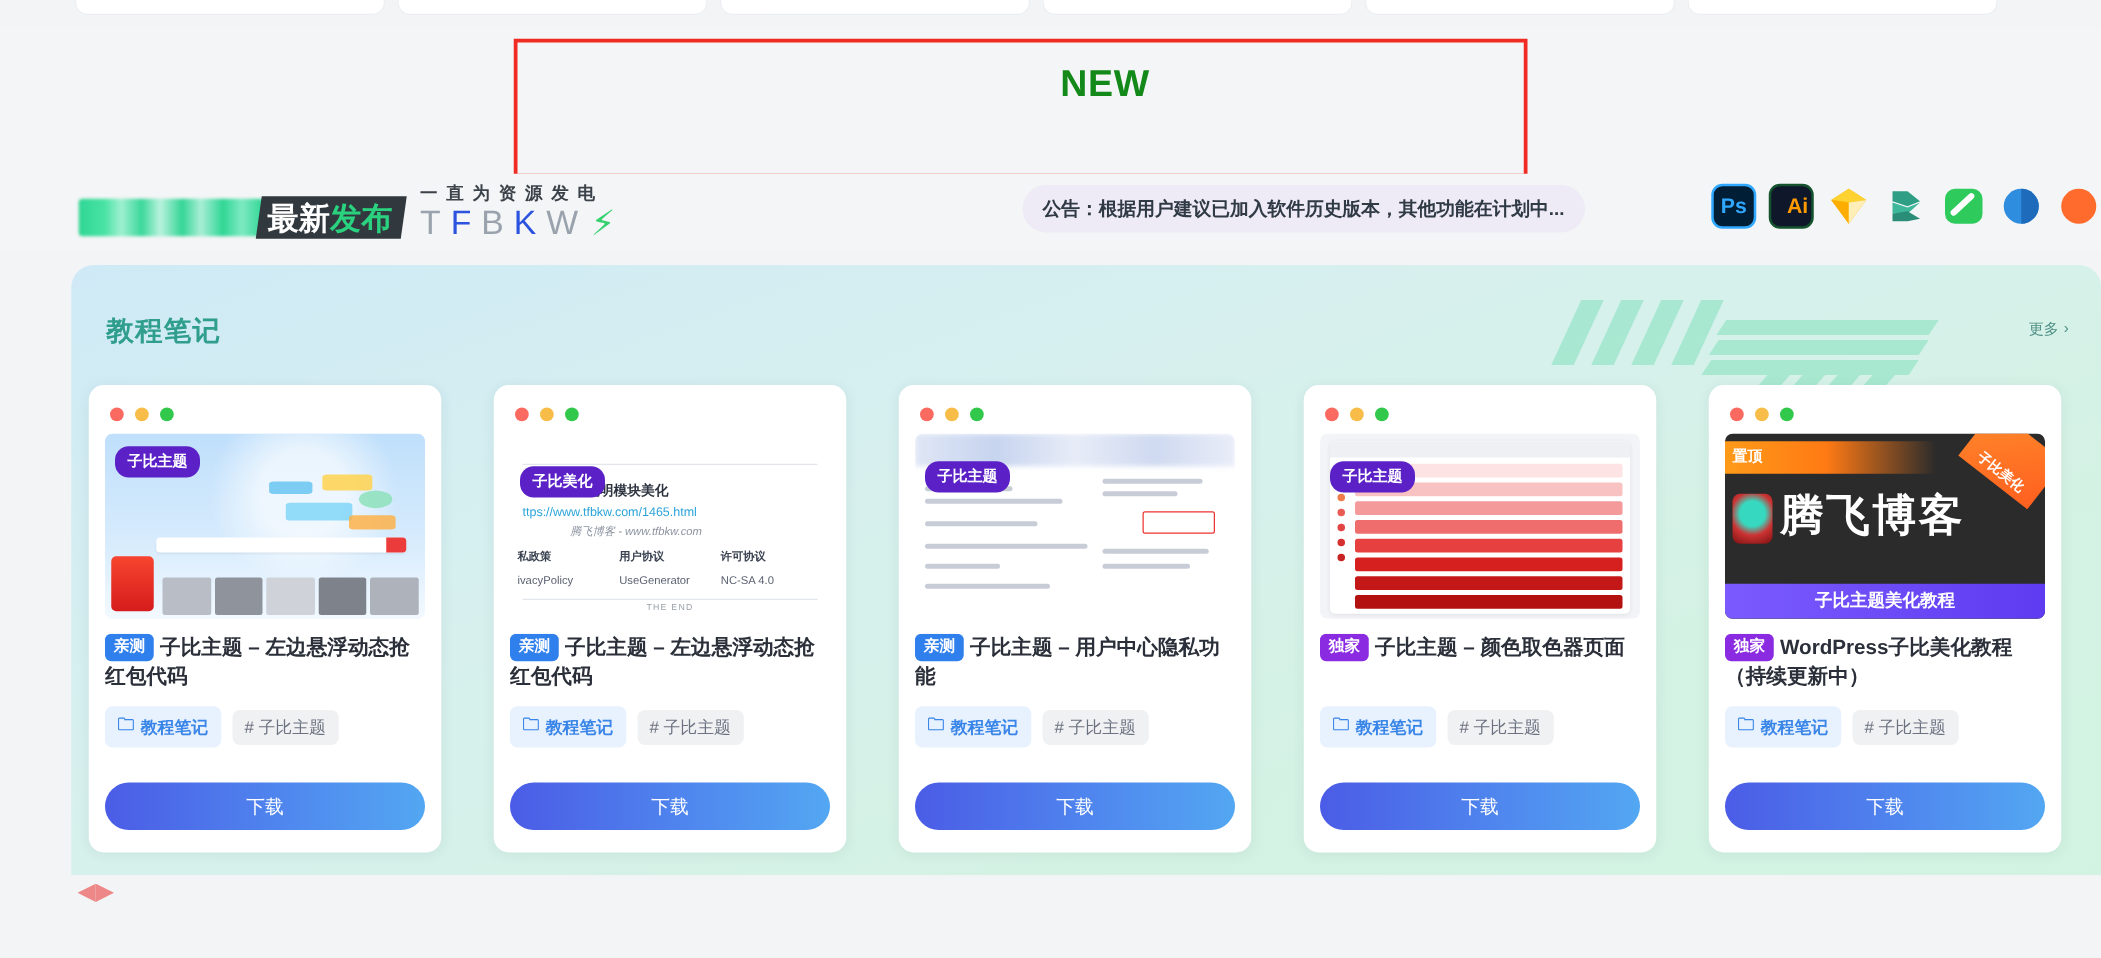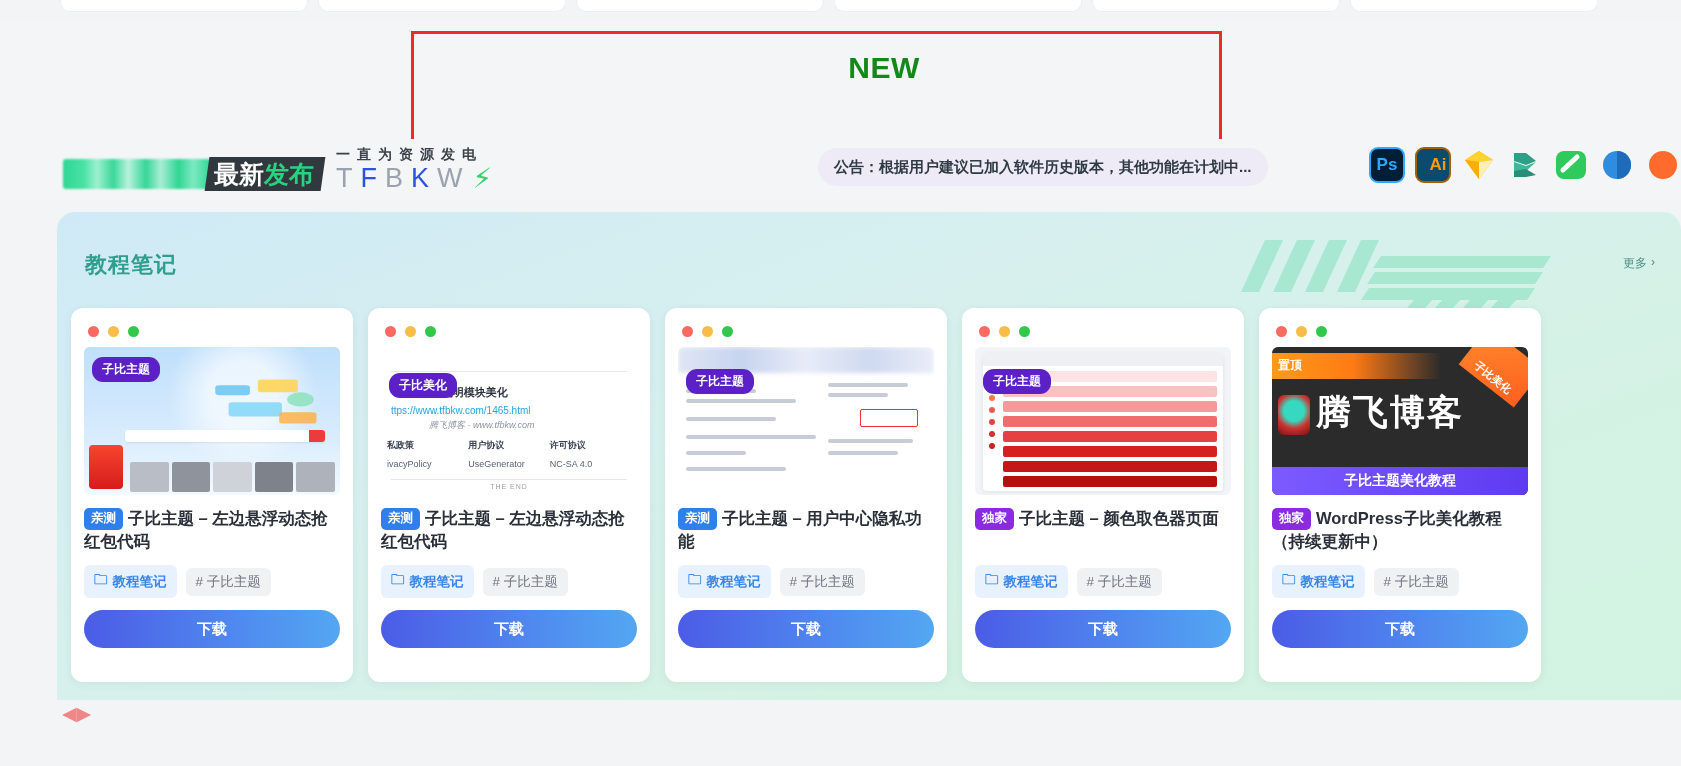--- a/index.html
+++ b/index.html
@@ -82,21 +82,21 @@
     height: 38px; padding: 0 16px; border-radius: 19px;
     background: #eeeaf6; display: flex; align-items: center;
     font-size: 15px; font-weight: 700; color: #2f3a45; white-space: nowrap;
     overflow: hidden; max-width: 500px;
   }
 
   .app-icons { position: absolute; right: 0px; top: 8px; display: flex; align-items: center; gap: 10px; }
   .app-ico { width: 36px; height: 36px; border-radius: 9px; display: flex; align-items: center;
              justify-content: center; font-size: 17px; font-weight: 700; flex: none; }
   .ico-ps { background: #001e36; color: #31a8ff; border: 2px solid #31a8ff; }
-  .ico-ai { background: #0c4a6e; color: #ff9a00; border: 2px solid #a16207; padding-left: 10px; }
+  .ico-ai { background: #0f172a; color: #ff9a00; border: 2px solid #14532d; padding-left: 10px; }
   .ico-sketch { background: transparent; position: relative; }
   .ico-sketch svg, .ico-xd svg, .ico-lr svg, .ico-id svg, .ico-more svg { display: block; }
 
   
   .panel {
     position: absolute; left: 57px; top: 212px; width: 1624px; height: 488px;
     border-radius: 18px 18px 0 0;
     background: linear-gradient(160deg, #cfeaf6 0%, #d7f0ee 38%, #d4f2e4 70%, #d2f3e2 100%);
     overflow: hidden;
   }
@@ -105,21 +105,21 @@
     font-size: 22px; font-weight: 700; color: #2f9e8d; letter-spacing: 1px;
   }
   .panel-more {
     position: absolute; right: 26px; top: 43px;
     font-size: 12px; color: #4f8f85; display: flex; align-items: flex-start; gap: 4px;
   }
   .deco { position: absolute; right: 120px; top: 18px; width: 330px; height: 85px; opacity: .75; }
 
   .cards {
     position: absolute; left: 14px; top: 96px; width: 1610px;
-    display: flex; gap: 15px;
+    display: flex; gap: 42px;
   }
   .card {
     width: 282px; flex: none; background: #ffffff; border-radius: 12px;
     box-shadow: 0 2px 10px rgba(40,70,90,.07);
     padding: 13px 13px 0 13px; overflow: hidden; height: 374px;
     position: relative;
   }
   .dots { display: flex; gap: 9px; padding: 5px 3px 10px 4px; }
   .dot { width: 11px; height: 11px; border-radius: 50%; }
   .d-r { background: #fb6a60; } .d-y { background: #f7bd48; } .d-g { background: #32c84b; }
@@ -213,23 +213,23 @@
   .c-meta { margin-top: 10px; display: flex; align-items: center; gap: 9px; }
   .meta-cat {
     background: #e8f1fe; color: #3a86e8; font-size: 13.5px; font-weight: 700;
     padding: 5px 10px; border-radius: 6px; display: flex; align-items: center; gap: 5px;
   }
   .meta-tag {
     background: #f0f1f3; color: #6b7280; font-size: 13.5px;
     padding: 5px 10px; border-radius: 6px;
   }
   .c-btn {
-    margin-top: 12px; height: 38px; border-radius: 19px;
+    margin-top: 28px; height: 38px; border-radius: 19px;
     background: linear-gradient(90deg,#4b5ce6 0%, #4f86ee 55%, #53a7f2 100%);
-    color: #fff; font-size: 15px; font-weight: 700;
+    color: #fff; font-size: 15px; font-weight: 400;
     display: flex; align-items: center; justify-content: center; border: none; width: 256px;
     cursor: pointer;
   }
 
   
   .bottom-strip { position: absolute; left: 0; top: 700px; width: 1681px; height: 66px; background: #f3f4f6; }
   .bt-ico { position: absolute; left: 62px; top: 2px; font-size: 19px; color: #e88; }
 </style>
 </head>
 <body>

